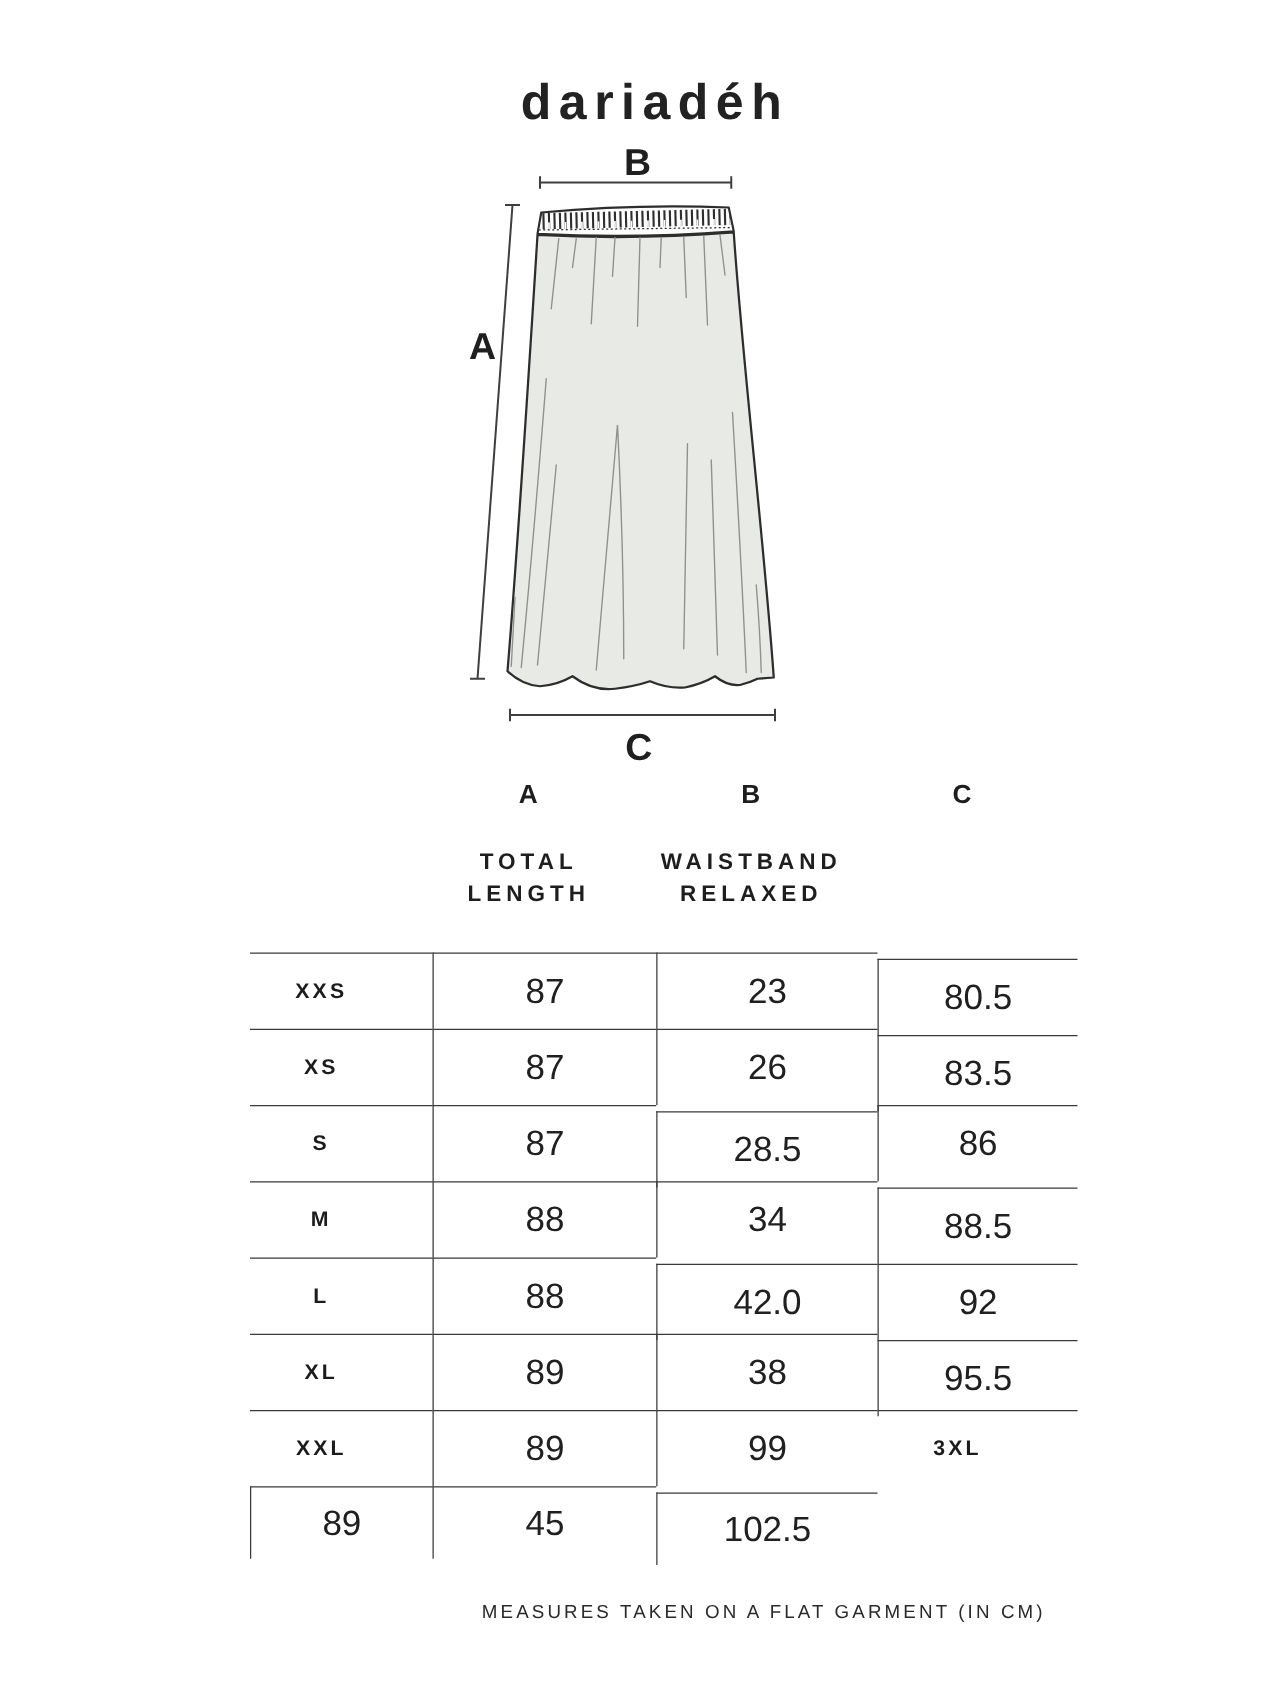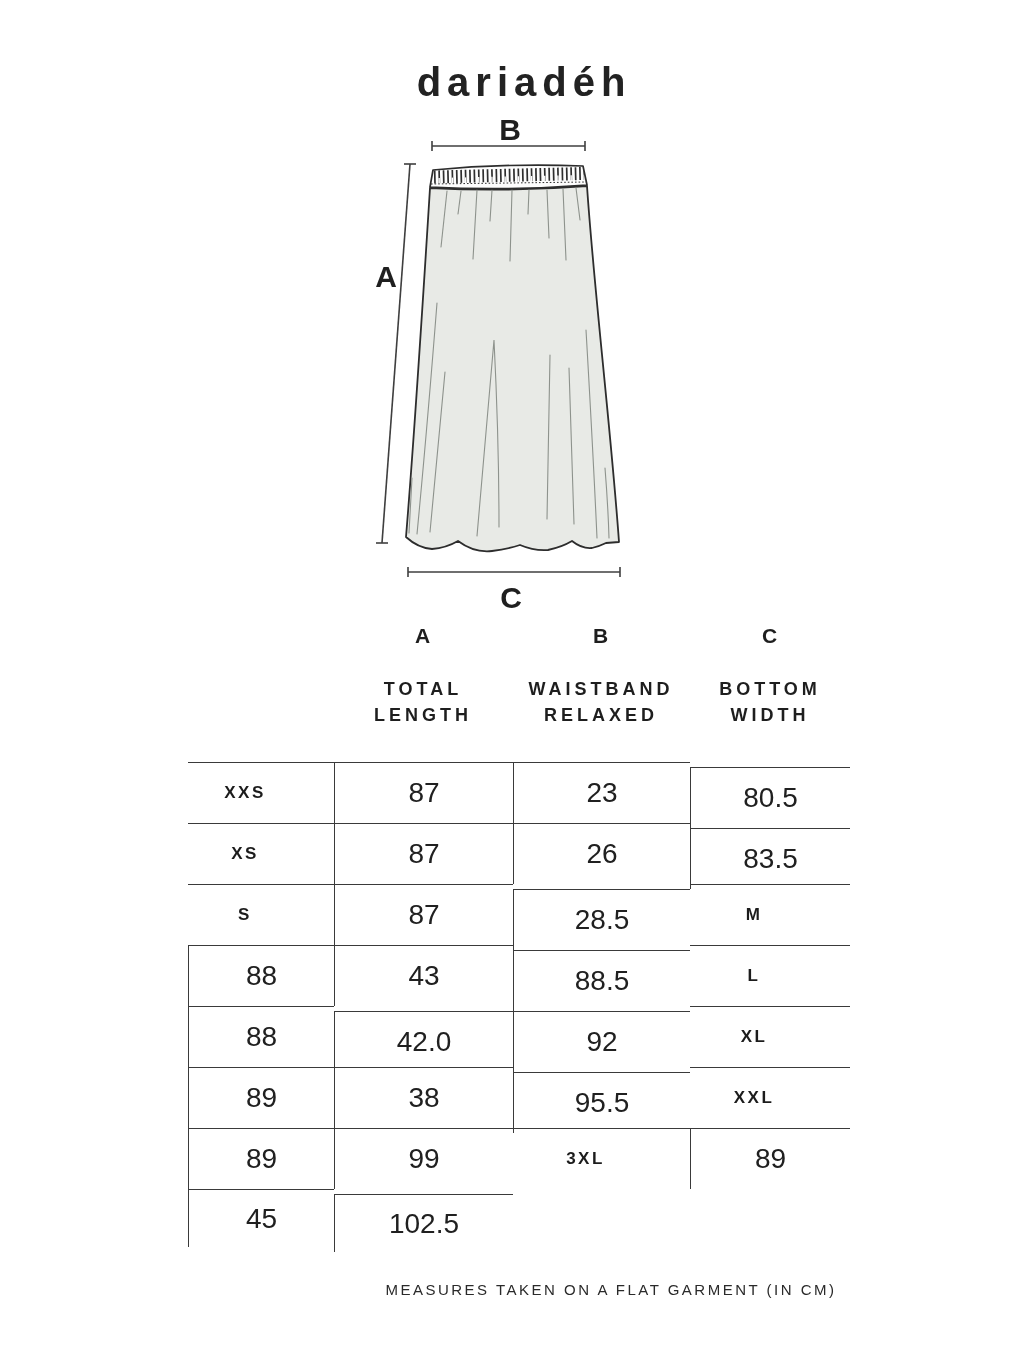--- a/index.html
+++ b/index.html
@@ -61,21 +61,21 @@
     line-height: 26px;
     color: #1e1e1e;
   }
   .hdr-a { left: 323px; }
   .hdr-b { left: 501px; }
   .hdr-c { left: 670px; }
 
   
   .size-table {
     position: absolute;
-    left: 188px;
+    left: 200px;
     top: 762px;
     width: 662px;
     display: grid;
     grid-template-columns: 146px 179px 177px 160px;
     grid-template-rows: repeat(7, 61px) 58px;
   }
   .cell {
     border-top: 1.5px solid #3a3a3a;
     display: flex;
     align-items: center;
@@ -191,45 +191,42 @@
   </div>
   <div class="hdr hdr-b">
     <div class="key">B</div>
     <div class="name">
       <div>WAISTBAND</div>
       <div>RELAXED</div>
     </div>
   </div>
   <div class="hdr hdr-c">
     <div class="key">C</div>
-    <div class="name">
-      <div>BOTTOM</div>
-      <div>WIDTH</div>
-    </div>
   </div>
 
   <div class="size-table">
 
     <div class="cell size">XXS</div>
     <div class="cell val vline">87</div>
     <div class="cell val vline">23</div>
     <div class="cell val vline lo">80.5</div>
 
     <div class="cell size">XS</div>
     <div class="cell val vline">87</div>
     <div class="cell val vline">26</div>
     <div class="cell val vline lo">83.5</div>
 
     <div class="cell size">S</div>
     <div class="cell val vline">87</div>
     <div class="cell val vline lo">28.5</div>
+    <div class="cell val vline">86</div>
 
     <div class="cell size">M</div>
     <div class="cell val vline">88</div>
-    <div class="cell val vline">43</div>
+    <div class="cell val vline">34</div>
     <div class="cell val vline lo">88.5</div>
 
     <div class="cell size">L</div>
     <div class="cell val vline">88</div>
     <div class="cell val vline lo">42.0</div>
     <div class="cell val vline lo">92</div>
 
     <div class="cell size">XL</div>
     <div class="cell val vline">89</div>
     <div class="cell val vline">38</div>

